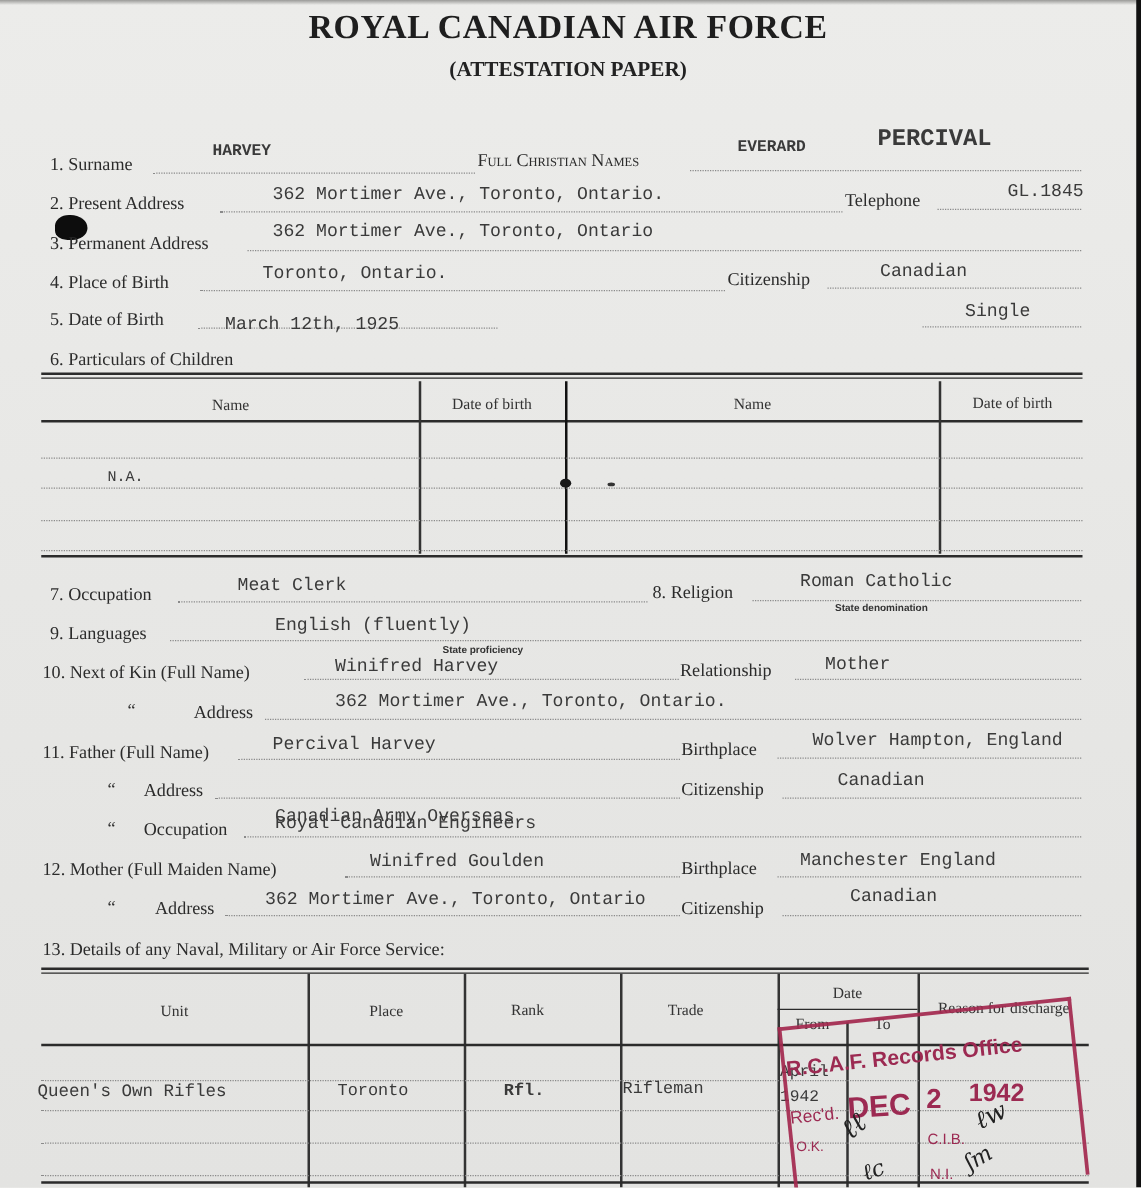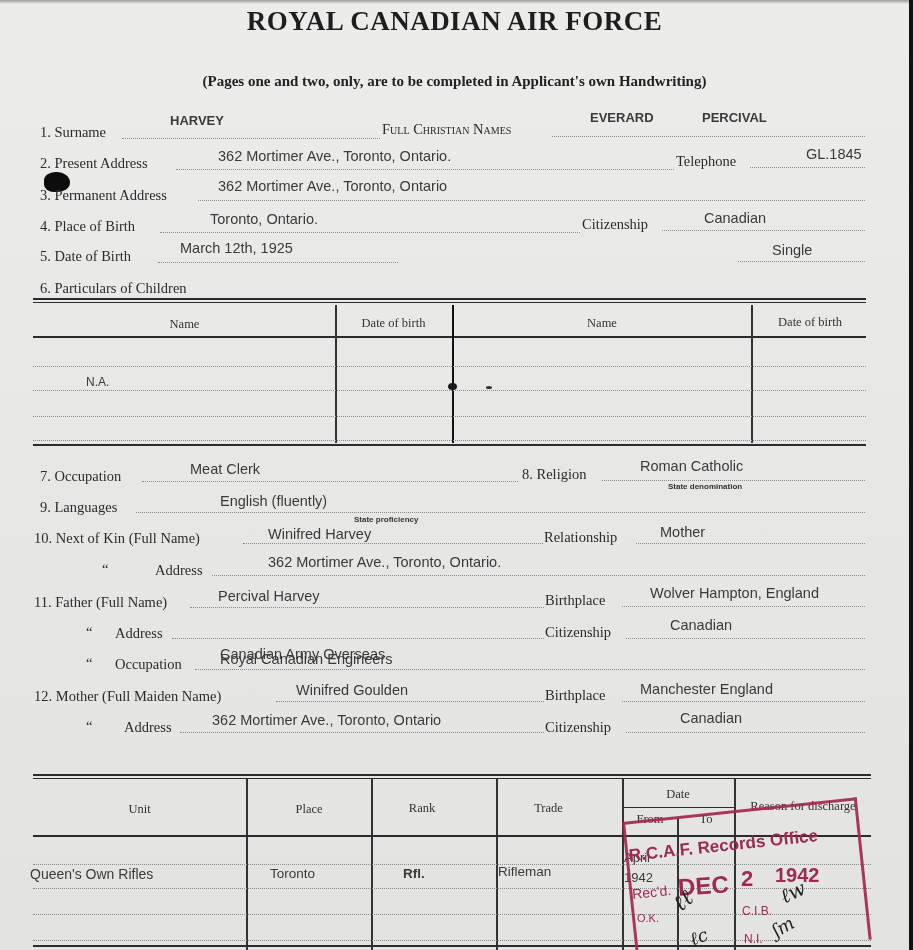--- a/index.html
+++ b/index.html
@@ -18,21 +18,21 @@
     .top-shadow { position: absolute; left: 0; top: 0; width: 913px; height: 4px; background: linear-gradient(#9a9a98, transparent); }
 
     .title { position: absolute; left: 0; width: 909px; text-align: center; top: 6px;
       font-family: "Liberation Serif", serif; font-weight: bold; font-size: 27px; letter-spacing: 0.5px; color: #1e1e1e; }
     .subtitle { position: absolute; left: 0; width: 909px; text-align: center; top: 46px;
       font-family: "Liberation Serif", serif; font-weight: bold; font-size: 17px; color: #222; }
     .instruction { position: absolute; left: 0; width: 909px; text-align: center; top: 73px;
       font-family: "Liberation Serif", serif; font-weight: bold; font-size: 15px; color: #222; }
 
     .lbl { position: absolute; font-family: Liberation Serif, serif; font-size: 14.5px; color: #2b2b2b; white-space: nowrap; }
-    .val { position: absolute; font-family: Liberation Sans, sans-serif; font-size: 14.5px; color: #3a3a3a; white-space: nowrap; }
+    .val { position: absolute; font-family: Liberation Mono, monospace; font-size: 14.5px; color: #3a3a3a; white-space: nowrap; }
     .hint { position: absolute; font-family: "Liberation Sans", sans-serif; font-size: 8px; font-weight: bold; color: #333; white-space: nowrap; }
     .dots { position: absolute; height: 0; border-bottom: 1.5px dotted #8a8a8a; }
     .rule { position: absolute; background: #2b2b2b; }
     .vline { position: absolute; width: 1.5px; background: #333; }
     .th { position: absolute; font-family: "Liberation Serif", serif; font-size: 12.5px; color: #333; text-align: center; white-space: nowrap; }
 
     .blot { position: absolute; left: 44px; top: 172px; width: 26px; height: 20px; background: #0d0d0d;
       border-radius: 45% 55% 50% 40%; }
     .blot2 { position: absolute; left: 448px; top: 383px; width: 9px; height: 7px; background: #1a1a1a; border-radius: 50%; }
     .blot3 { position: absolute; left: 486px; top: 386px; width: 6px; height: 3px; background: #333; border-radius: 50%; }
@@ -42,29 +42,29 @@
     .stamp-text { position: absolute; font-family: "Liberation Sans", sans-serif; color: #9c2a52; white-space: nowrap; }
     .sig { position: absolute; font-family: "DejaVu Serif", serif; font-style: italic; color: #222; font-size: 22px; }
   </style>
 </head>
 <body>
 
 <div class="page">
   <div class="top-shadow"></div>
 
   <div class="title">ROYAL CANADIAN AIR FORCE</div>
-  <div class="instruction">(Pages one and two, only, are to be completed in Applicant's own Handwriting)</div>
+  <div class="subtitle">(ATTESTATION PAPER)</div>
 
   <div class="lbl" style="left:40px;top:124px">1. Surname</div>
   <div class="dots" style="left:122px;top:138px;width:258px"></div>
   <div class="val" style="left:170px;top:113px;font-size:13px;font-weight:bold">HARVEY</div>
   <div class="lbl" style="left:382px;top:121px;font-variant:small-caps">Full Christian Names</div>
   <div class="dots" style="left:552px;top:136px;width:313px"></div>
   <div class="val" style="left:590px;top:110px;font-size:13px;font-weight:bold">EVERARD</div>
-  <div class="val" style="left:702px;top:110px;font-size:13px;font-weight:bold">PERCIVAL</div>
+  <div class="val" style="left:702px;top:100px;font-size:19px;font-weight:bold">PERCIVAL</div>
 
   <div class="lbl" style="left:40px;top:155px">2. Present Address</div>
   <div class="dots" style="left:176px;top:169px;width:498px"></div>
   <div class="val" style="left:218px;top:148px">362 Mortimer Ave., Toronto, Ontario.</div>
   <div class="lbl" style="left:676px;top:153px">Telephone</div>
   <div class="dots" style="left:750px;top:167px;width:115px"></div>
   <div class="val" style="left:806px;top:146px">GL.1845</div>
 
   <div class="blot"></div>
   <div class="lbl" style="left:40px;top:187px">3. Permanent Address</div>
@@ -73,21 +73,21 @@
 
   <div class="lbl" style="left:40px;top:218px">4. Place of Birth</div>
   <div class="dots" style="left:160px;top:232px;width:420px"></div>
   <div class="val" style="left:210px;top:211px">Toronto, Ontario.</div>
   <div class="lbl" style="left:582px;top:216px">Citizenship</div>
   <div class="dots" style="left:662px;top:230px;width:203px"></div>
   <div class="val" style="left:704px;top:210px">Canadian</div>
 
   <div class="lbl" style="left:40px;top:248px">5. Date of Birth</div>
   <div class="dots" style="left:158px;top:262px;width:240px"></div>
-  <div class="val" style="left:180px;top:240px">March 12th, 1925</div>
+  <div class="val" style="left:180px;top:252px">March 12th, 1925</div>
   <div class="dots" style="left:738px;top:261px;width:127px"></div>
   <div class="val" style="left:772px;top:242px">Single</div>
 
   <div class="lbl" style="left:40px;top:280px">6. Particulars of Children</div>
   <div class="rule" style="left:33px;top:298px;width:833px;height:2px"></div>
   <div class="rule" style="left:33px;top:302px;width:833px;height:1px"></div>
   <div class="th" style="left:33px;top:317px;width:303px">Name</div>
   <div class="th" style="left:336px;top:316px;width:115px">Date of birth</div>
   <div class="th" style="left:452px;top:316px;width:300px">Name</div>
   <div class="th" style="left:752px;top:315px;width:116px">Date of birth</div>
@@ -157,20 +157,21 @@
   <div class="val" style="left:640px;top:681px">Manchester England</div>
 
   <div class="lbl" style="left:86px;top:718px">“</div>
   <div class="lbl" style="left:124px;top:719px">Address</div>
   <div class="dots" style="left:180px;top:732px;width:364px"></div>
   <div class="val" style="left:212px;top:712px">362 Mortimer Ave., Toronto, Ontario</div>
   <div class="lbl" style="left:545px;top:719px">Citizenship</div>
   <div class="dots" style="left:626px;top:732px;width:239px"></div>
   <div class="val" style="left:680px;top:710px">Canadian</div>
 
+  <div class="lbl" style="left:34px;top:752px">13. Details of any Naval, Military or Air Force Service:</div>
   <div class="rule" style="left:33px;top:774px;width:838px;height:2px"></div>
   <div class="rule" style="left:33px;top:778px;width:838px;height:1px"></div>
   <div class="vline" style="left:246px;top:779px;height:171px"></div>
   <div class="vline" style="left:371px;top:779px;height:171px"></div>
   <div class="vline" style="left:496px;top:779px;height:171px"></div>
   <div class="vline" style="left:622px;top:779px;height:171px"></div>
   <div class="vline" style="left:677px;top:818px;height:132px"></div>
   <div class="vline" style="left:734px;top:779px;height:171px"></div>
   <div class="rule" style="left:622px;top:807px;width:112px;height:1px"></div>
 

